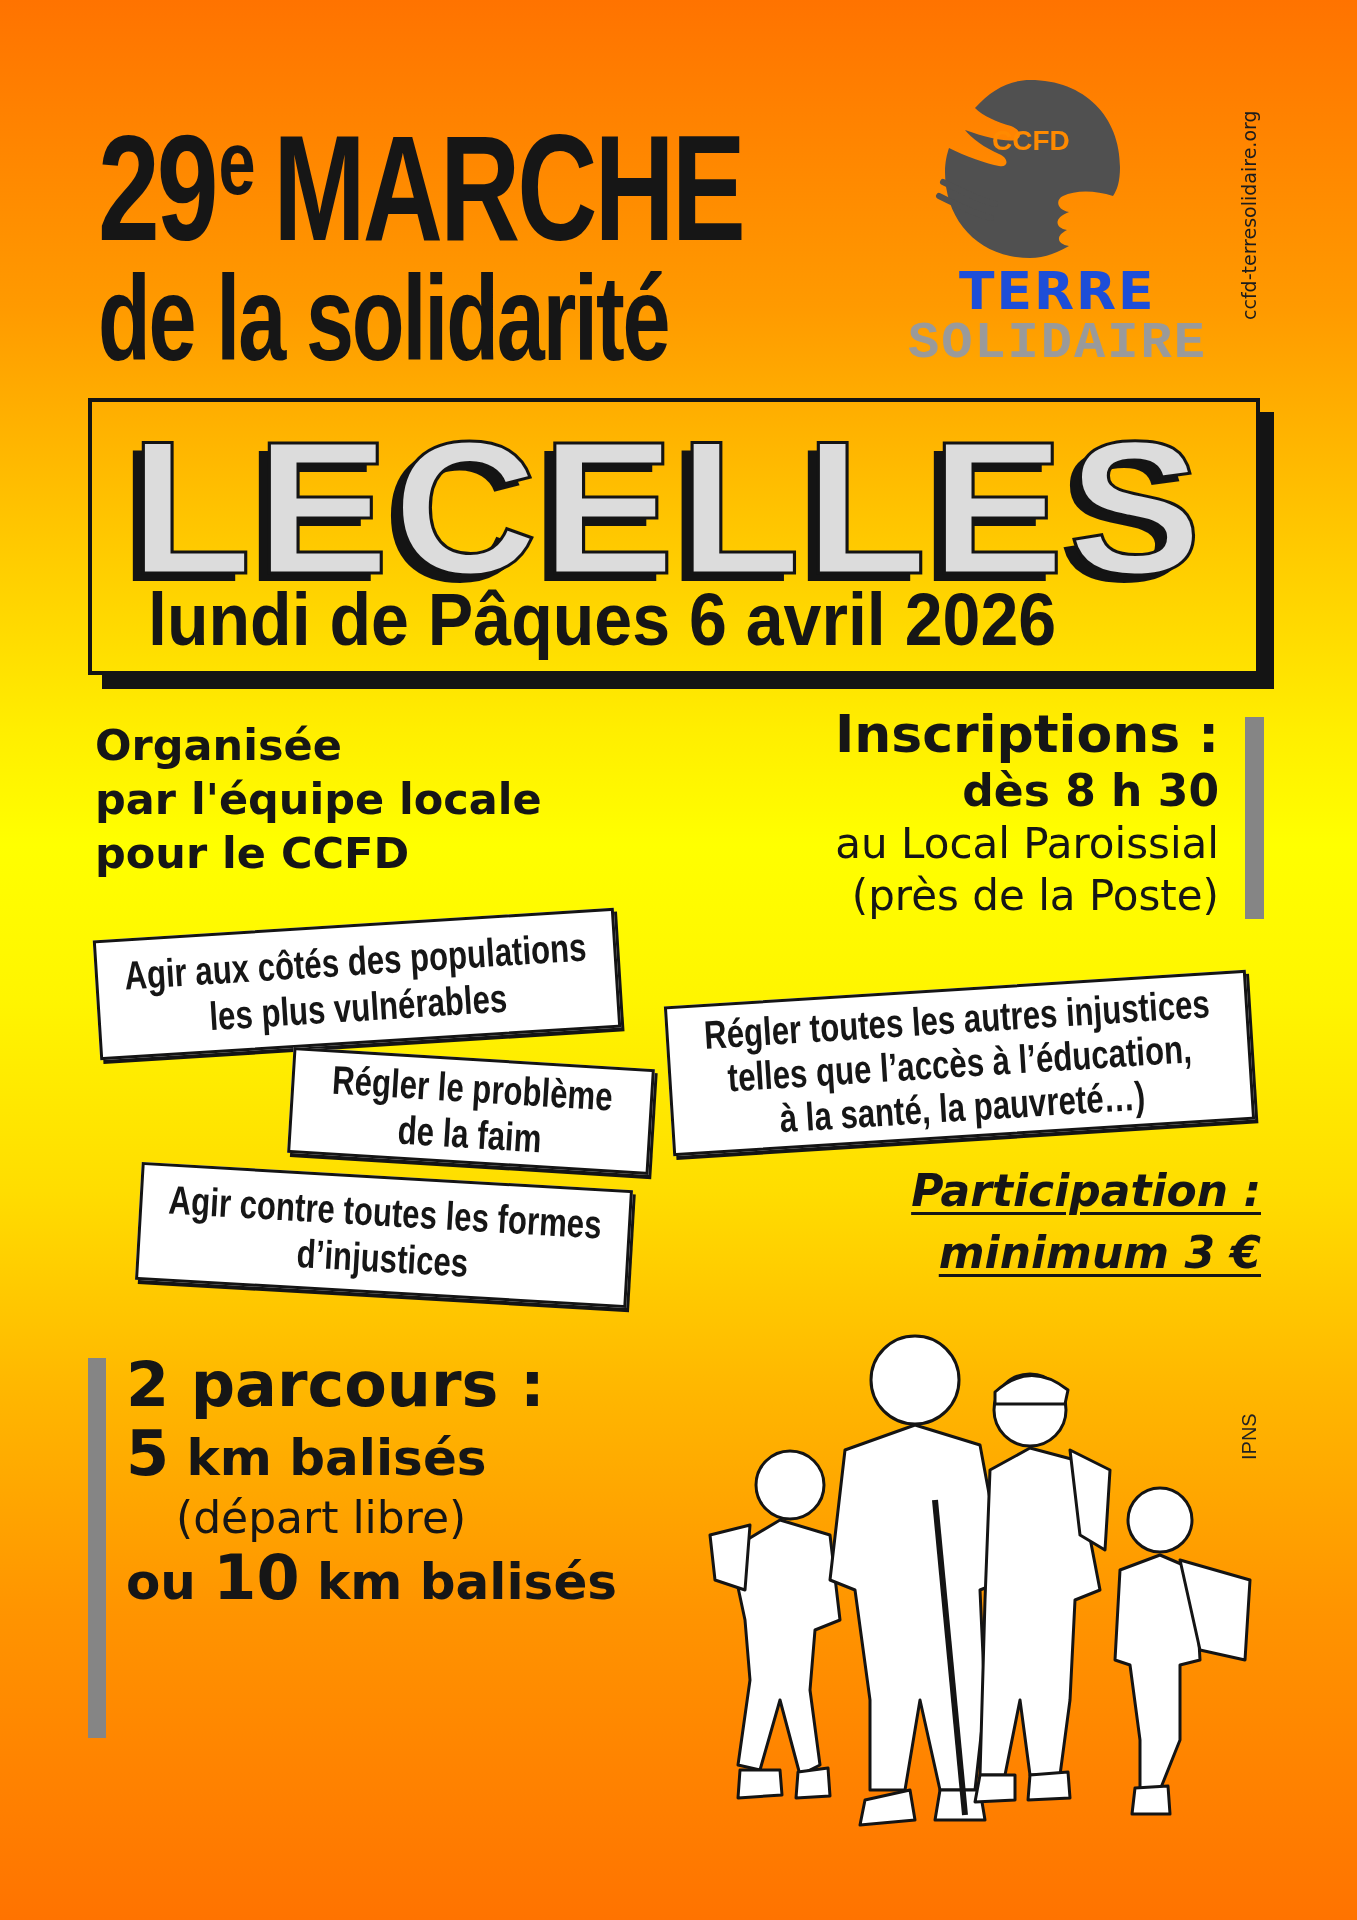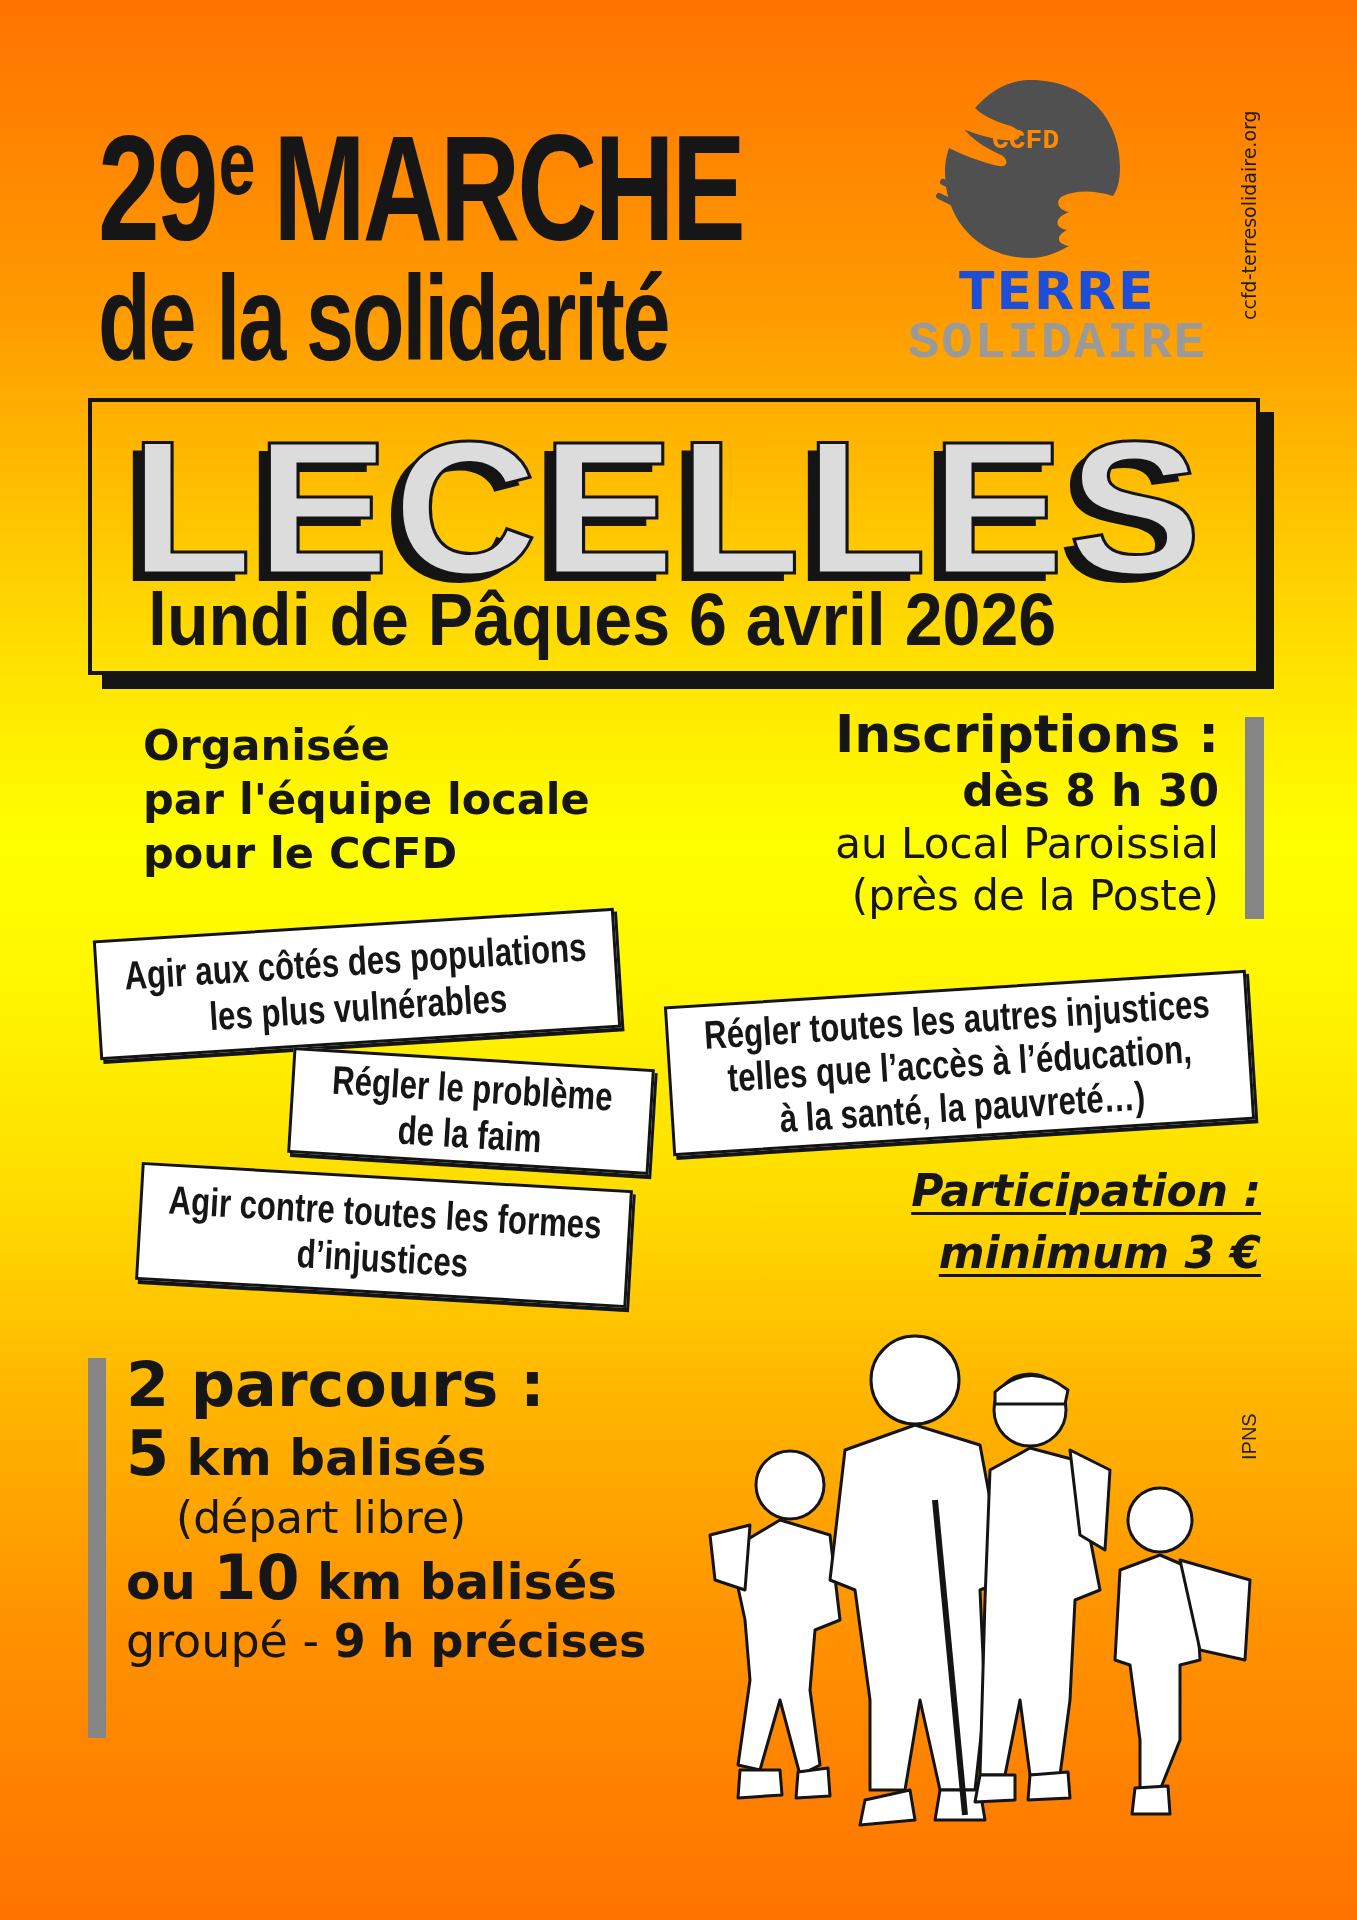--- a/index.html
+++ b/index.html
@@ -21,21 +21,21 @@
   }
   .title-line1 sup { font-size:90px; vertical-align: 46px; margin-left:4px; margin-right:28px; }
   .title-line2 {
     left:98px; top:258px; font-family:"Liberation Sans", sans-serif;
     font-weight:bold; font-size:120px; line-height:120px; letter-spacing:-3px;
     transform: scaleX(0.72); transform-origin:left top; white-space:nowrap;
   }
 
   
   .logo-globe { left:935px; top:72px; width:190px; height:190px; }
-  .logo-ccfd { left:992px; top:125px; font-family:Liberation Mono, monospace; font-weight:bold;
+  .logo-ccfd { left:992px; top:125px; font-family:Liberation Sans, sans-serif; font-weight:bold;
     font-size:28px; color:#FF8A00; letter-spacing:0px; }
   .logo-terre { left:959px; top:265px; font-family:"DejaVu Sans", sans-serif; font-weight:bold;
     font-size:52px; line-height:52px; color:#1d4ed8; letter-spacing:2px; }
   .logo-solidaire { left:908px; top:318px; font-family:Liberation Mono, monospace; font-weight:bold;
     font-size:52px; line-height:52px; color:#9A9A9A; letter-spacing:2px; }
   .website {
     left:1238px; top:320px; font-family:"DejaVu Sans", sans-serif; font-size:19px;
     transform: rotate(-90deg); transform-origin:left top; white-space:nowrap; color:#1c1c1c;
   }
 
@@ -52,21 +52,21 @@
     -webkit-text-stroke: 3px #141414;
     text-shadow: -10px 8px 0 #141414;
   }
   .date-line {
     left:148px; top:580px; font-family:"Liberation Sans", sans-serif; font-weight:bold;
     font-size:74px; line-height:80px; white-space:nowrap; transform:scaleX(0.92); transform-origin:left top;
   }
 
   
   .organisee { left:95px; top:718px; font-family:"DejaVu Sans", sans-serif; font-weight:bold;
-    font-size:43px; line-height:54px;margin-left:48px; }
+    font-size:43px; line-height:54px; }
 
   
   .inscr { right:138px; top:704px; text-align:right; font-family:"DejaVu Sans", sans-serif; }
   .inscr .h { font-weight:bold; font-size:52px; line-height:60px; }
   .inscr .t { font-weight:bold; font-size:44px; line-height:54px; }
   .inscr .l { font-size:42px; line-height:52px; }
   .inscr-bar { left:1245px; top:717px; width:19px; height:202px; background:#858585; }
 
   
   .card {
@@ -165,21 +165,20 @@
   <div>Participation :</div>
   <div>minimum 3 €</div>
 </div>
 
 <div class="abs parcours-bar"></div>
 <div class="abs parcours">
   <div class="h">2 parcours :</div>
   <div class="b"><span class="big">5</span><span> km balisés</span></div>
   <div class="n">(départ libre)</div>
   <div class="b"><span>ou </span><span class="big">10</span><span> km balisés</span></div>
-  <div class="m"><span>groupé - </span><b>9 h précises</b></div>
 </div>
 
 <svg class="abs hikers" viewBox="0 0 590 510" fill="#ffffff" stroke="#141414" stroke-width="3" stroke-linejoin="round">
 
   <circle cx="100" cy="165" r="34"></circle>
   <path d="M40 230 L90 200 L140 215 L150 300 L125 310 L120 370 L130 445 L110 455 L90 380 L70 450 L48 445 L60 360 L55 300 Z"></path>
   <path d="M20 215 L60 205 L55 270 L25 260 Z"></path>
   <path d="M50 450 L90 450 L92 475 L48 478 Z"></path>
   <path d="M108 452 L138 448 L140 476 L106 478 Z"></path>
 

